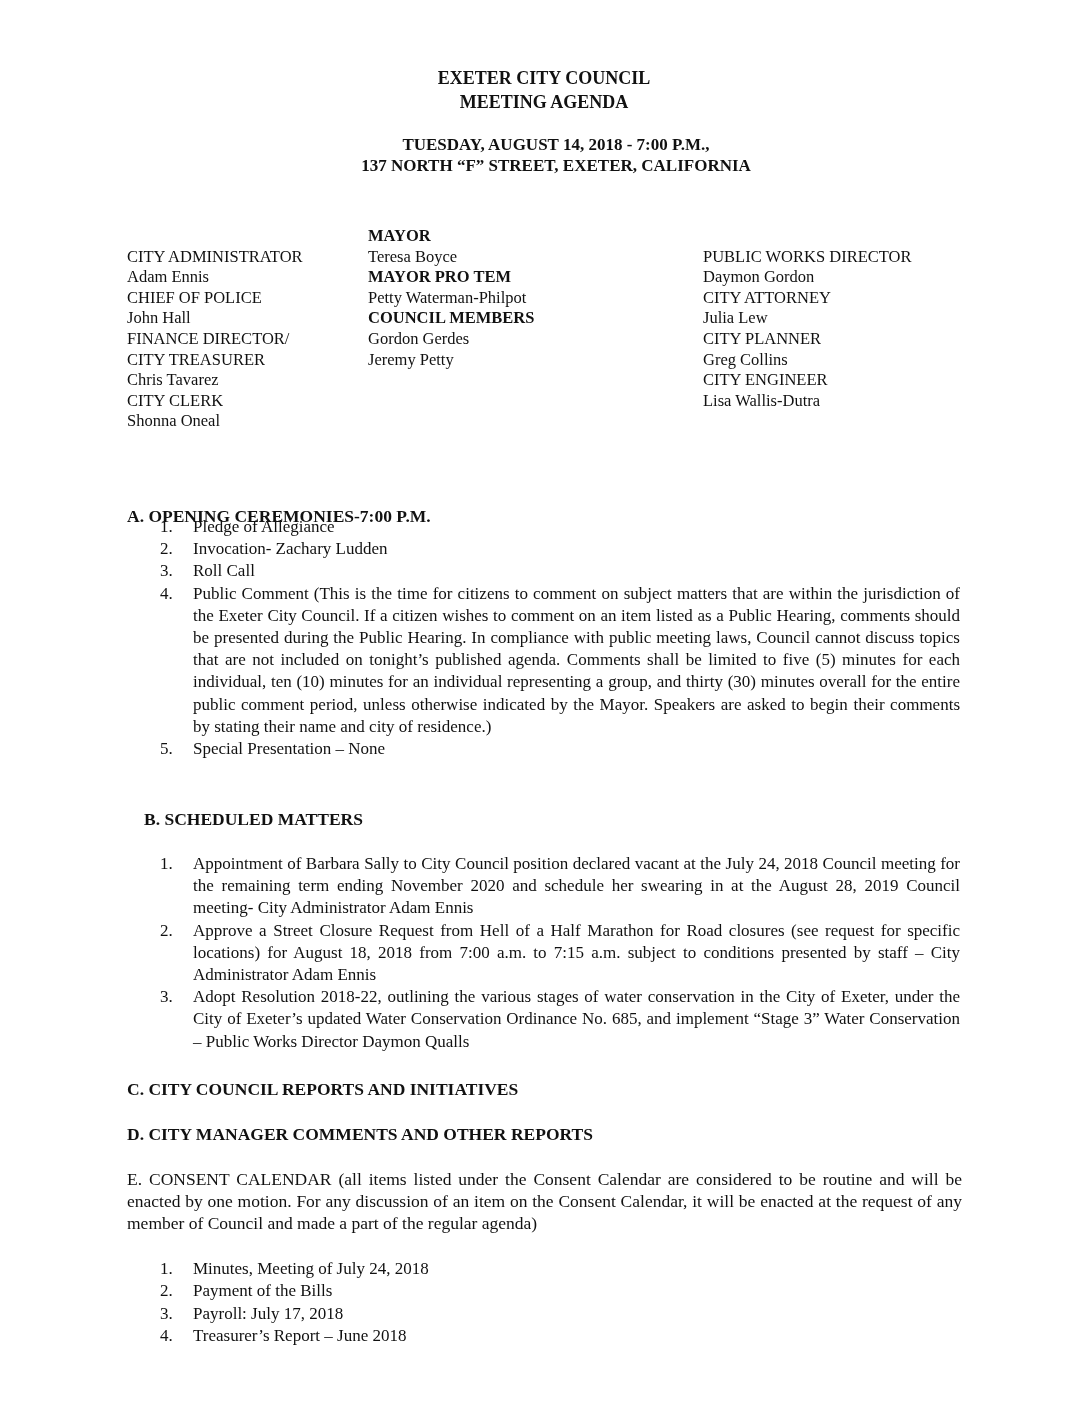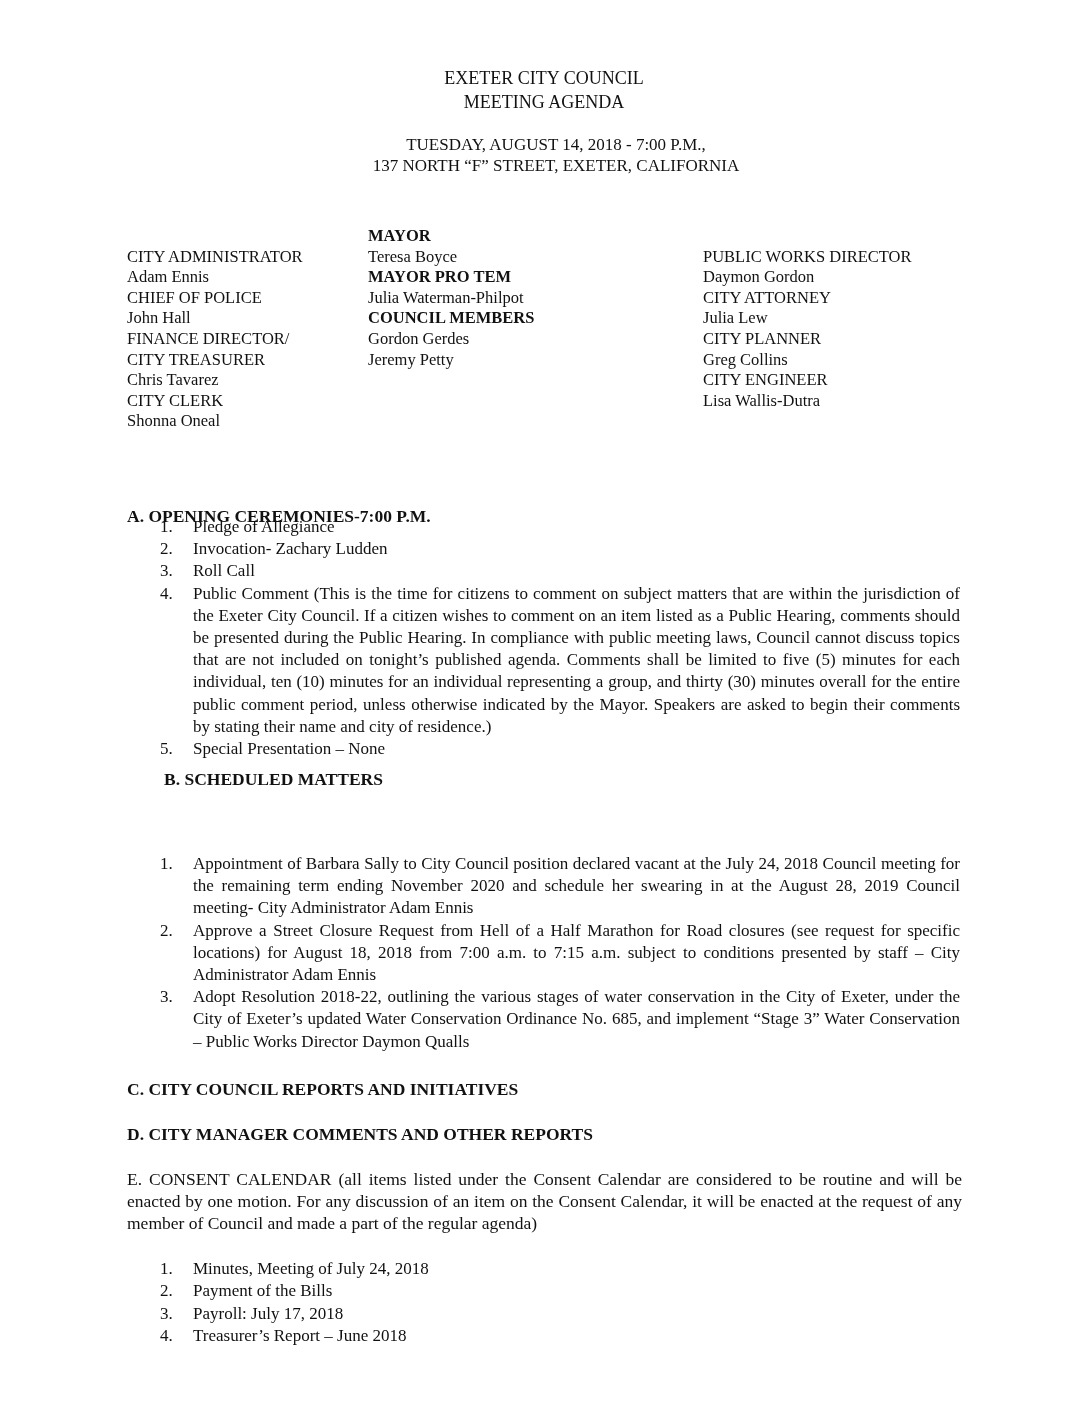--- a/index.html
+++ b/index.html
@@ -3,21 +3,21 @@
 <meta charset="utf-8">
 <style>
   html, body { margin: 0; padding: 0; background: #ffffff; }
   body {
     width: 1088px; height: 1408px; position: relative; overflow: hidden;
     font-family: "Liberation Serif", "DejaVu Serif", serif;
     color: #111111;
     font-size: 17px;
   }
   .page { position: absolute; left: 0; top: 0; width: 1088px; height: 1408px; }
-  .center-block { position: absolute; left: 0; width: 1088px; text-align: center; font-weight: normal; }
+  .center-block { position: absolute; left: 0; width: 1088px; text-align: center; font-weight: bold; }
   .title1 { top: 66px; font-size: 18px; line-height: 24px; }
   .title2 { top: 134px; font-size: 17px; line-height: 21px; padding-left: 12px; }
   .roster { position: absolute; top: 226px; font-size: 16.5px; line-height: 20.6px; }
   .roster .row { white-space: nowrap; }
   .col-left { left: 127px; }
   .col-mid { left: 368px; width: 226px; }
   .col-right { left: 703px; }
   .b { font-weight: bold; }
   .spacer { height: 20.6px; }
 
@@ -54,21 +54,21 @@
     <div class="row">CITY TREASURER</div>
     <div class="row">Chris Tavarez</div>
     <div class="row">CITY CLERK</div>
     <div class="row">Shonna Oneal</div>
   </div>
 
   <div class="roster col-mid">
     <div class="row b">MAYOR</div>
     <div class="row">Teresa Boyce</div>
     <div class="row b">MAYOR PRO TEM</div>
-    <div class="row">Julia Waterman-Philpot</div>
+    <div class="row">Petty Waterman-Philpot</div>
     <div class="row b">COUNCIL MEMBERS</div>
     <div class="row">Gordon Gerdes</div>
     <div class="row">Jeremy Petty</div>
   </div>
 
   <div class="roster col-right">
     <div class="spacer"></div>
     <div class="row">PUBLIC WORKS DIRECTOR</div>
     <div class="row">Daymon Gordon</div>
     <div class="row">CITY ATTORNEY</div>
@@ -81,21 +81,21 @@
 
   <div class="sec-head" style="left:127px; top:489px;margin-top:16px;">A. OPENING CEREMONIES-7:00 P.M.</div>
   <ul class="list" style="top:516px;">
     <li><span class="num">1.</span><span>Pledge of Allegiance</span></li>
     <li><span class="num">2.</span><span>Invocation-  Zachary Ludden</span></li>
     <li><span class="num">3.</span><span>Roll Call</span></li>
     <li><span class="num">4.</span><span>Public Comment (This is the time for citizens to comment on subject matters that are within the jurisdiction of the Exeter City Council.  If a citizen wishes to comment on an item listed as a Public Hearing, comments should be presented during the Public Hearing.  In compliance with public meeting laws, Council cannot discuss topics that are not included on tonight’s published agenda.  Comments shall be limited to five (5) minutes for each individual, ten (10) minutes for an individual representing a group, and thirty (30) minutes overall for the entire public comment period, unless otherwise indicated by the Mayor.  Speakers are asked to begin their comments by stating their name and city of residence.)</span></li>
     <li><span class="num">5.</span><span>Special Presentation –  None</span></li>
   </ul>
 
-  <div class="sec-head" style="left:144px; top:768px;margin-left:20px;">B.  SCHEDULED MATTERS</div>
+  <div class="sec-head" style="left:144px; top:808px;">B.  SCHEDULED MATTERS</div>
   <ul class="list" style="top:853px;">
     <li><span class="num">1.</span><span>Appointment of Barbara Sally to City Council position declared vacant at the July 24, 2018 Council meeting for the remaining term ending November 2020 and schedule her swearing in at the August 28, 2019 Council meeting- City Administrator Adam Ennis</span></li>
     <li><span class="num">2.</span><span>Approve a Street Closure Request from Hell of a Half Marathon for Road closures (see request for specific locations) for August 18, 2018 from 7:00 a.m. to 7:15 a.m. subject to conditions presented by staff – City Administrator Adam Ennis</span></li>
     <li><span class="num">3.</span><span>Adopt Resolution 2018-22, outlining the various stages of water conservation in the City of Exeter, under the City of Exeter’s updated Water Conservation Ordinance No. 685, and implement “Stage 3” Water Conservation – Public Works Director Daymon Qualls</span></li>
   </ul>
 
   <div class="sec-head" style="left:127px; top:1078px;">C.  CITY COUNCIL REPORTS AND INITIATIVES</div>
   <div class="sec-head" style="left:127px; top:1123px;">D.  CITY MANAGER COMMENTS AND OTHER REPORTS</div>
 
   <div class="para-bold" style="top:1168px;">E.  CONSENT CALENDAR (all items listed under the Consent Calendar are considered to be routine and will be enacted by one motion.  For any discussion of an item on the Consent Calendar, it will be enacted at the request of any member of Council and made a part of the regular agenda)</div>

